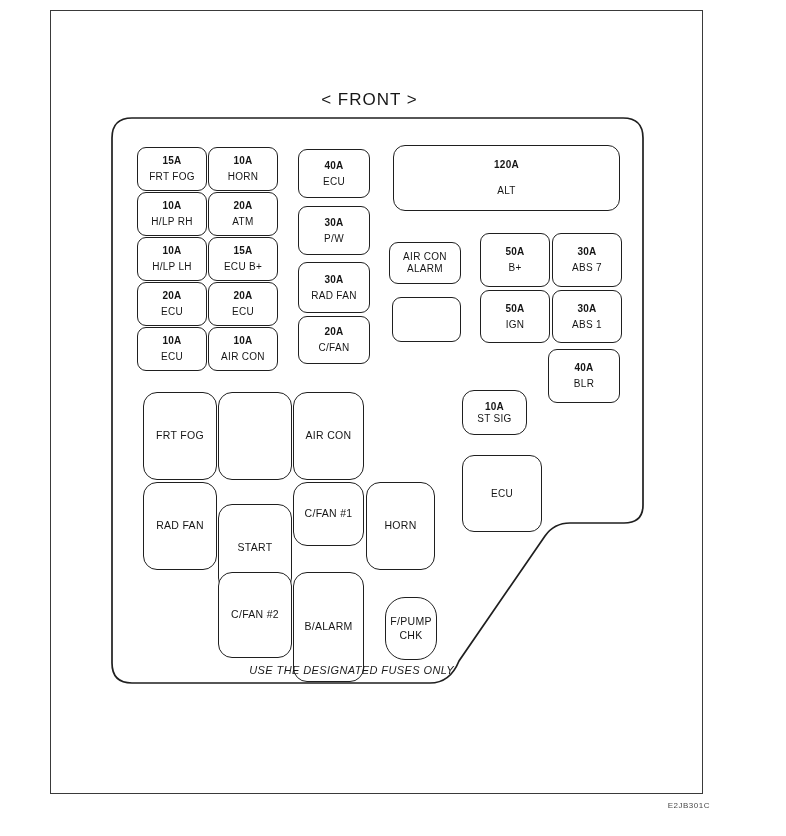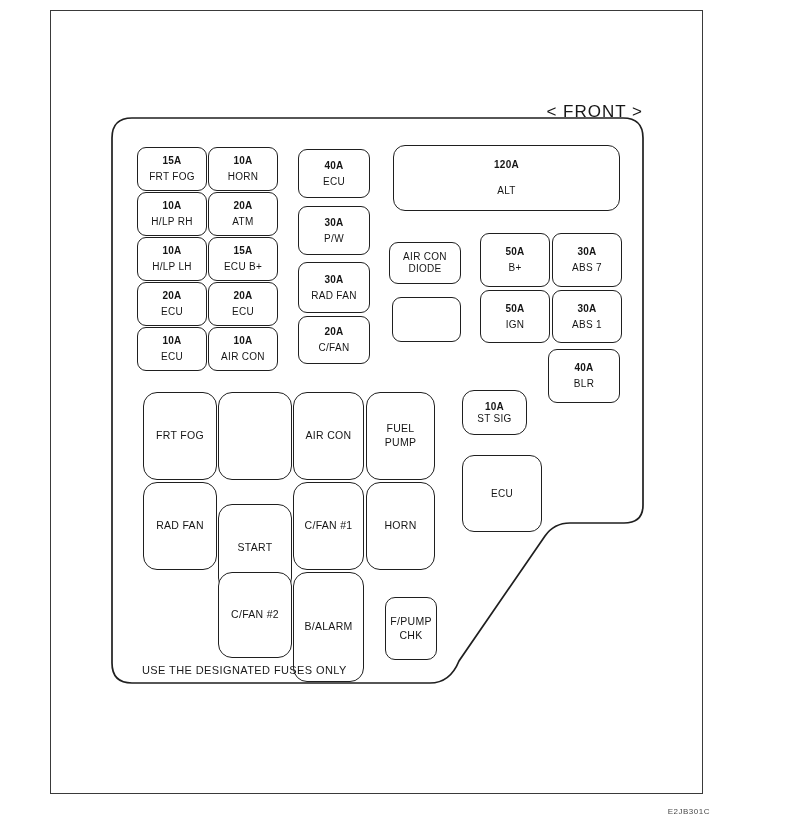--- a/index.html
+++ b/index.html
@@ -6,48 +6,48 @@
   #stage{
     position:relative;width:786px;height:836px;background:#fff;
     font-family:"Liberation Sans", sans-serif;color:#151515;overflow:hidden;
   }
   .abs{position:absolute;}
   #page-border{
     left:50px;top:10px;width:651px;height:782px;
     border:1px solid #3a3a3a;background:#fff;
   }
   #diagram-title{
-    left:112px;top:90px;width:531px;text-align:right;
-    font-size:17px;letter-spacing:1px;color:#161616;margin-top:12px;
+    left:104px;top:90px;width:531px;text-align:center;
+    font-size:17px;letter-spacing:1px;color:#161616;
   }
   #outline-svg{left:0;top:0;width:786px;height:836px;pointer-events:none;}
   .fuse{
     position:absolute;border:1.6px solid #1f1f1f;border-radius:9px;background:#fff;
     display:flex;flex-direction:column;align-items:center;justify-content:center;
     gap:6px;text-align:center;box-sizing:border-box;
   }
   .amp{font-weight:bold;font-size:10px;letter-spacing:.3px;line-height:1;}
   .lbl{font-size:10px;letter-spacing:.3px;line-height:1;}
   .tight{gap:2px;}
   .relay{
     position:absolute;border:1.6px solid #1f1f1f;border-radius:14px;background:#fff;
     display:flex;flex-direction:column;align-items:center;justify-content:center;
     font-size:10.5px;letter-spacing:.3px;line-height:1.3;text-align:center;box-sizing:border-box;
   }
   #alt-fuse{border-radius:12px;gap:16px;}
   #ecu-box{border-radius:12px;}
   #fuse-st-sig{border-radius:12px;}
-  #relay-fpump-chk{border-radius:10px;}
+  #relay-fpump-chk{border-radius:20px;}
   #usage-note{
-    left:142px;top:664px;width:312px;text-align:left;
-    font-size:11px;letter-spacing:.4px;color:#1a1a1a;
+    left:142px;top:664px;width:312px;text-align:right;
+    font-size:11px;letter-spacing:.4px;color:#1a1a1a;font-style:italic;
   }
   #figure-code{
     left:640px;top:801px;width:70px;text-align:right;
-    font-size:8px;letter-spacing:.5px;color:#4a4a4a;margin-top:6px;
+    font-size:8px;letter-spacing:.5px;color:#4a4a4a;
   }
 </style>
 </head>
 <body>
 
 <div id="stage">
 
   <div id="page-border" class="abs"></div>
 
   <div id="diagram-title" class="abs">&lt; FRONT &gt;</div>
@@ -114,21 +114,21 @@
     <span class="lbl">C/FAN</span>
   </div>
 
   <div class="fuse" id="alt-fuse" style="left:393px;top:145px;width:227px;height:66px">
     <span class="amp">120A</span>
     <span class="lbl">ALT</span>
   </div>
 
   <div class="fuse tight" style="left:389px;top:242px;width:72px;height:42px">
     <span class="lbl">AIR CON</span>
-    <span class="lbl">DIODE</span>
+    <span class="lbl">ALARM</span>
   </div>
   <div class="fuse" style="left:392px;top:297px;width:69px;height:45px"></div>
 
   <div class="fuse" style="left:480px;top:233px;width:70px;height:54px">
     <span class="amp">50A</span>
     <span class="lbl">B+</span>
   </div>
   <div class="fuse" style="left:552px;top:233px;width:70px;height:54px">
     <span class="amp">30A</span>
     <span class="lbl">ABS 7</span>
@@ -153,32 +153,28 @@
     <span class="lbl">ECU</span>
   </div>
 
   <div class="relay" style="left:143px;top:392px;width:74px;height:88px">
     <span>FRT FOG</span>
   </div>
   <div class="relay" style="left:218px;top:392px;width:74px;height:88px"></div>
   <div class="relay" style="left:293px;top:392px;width:71px;height:88px">
     <span>AIR CON</span>
   </div>
-  <div class="relay" style="left:366px;top:392px;width:69px;height:88px">
-    <span>FUEL</span>
-    <span>PUMP</span>
-  </div>
 
   <div class="relay" style="left:143px;top:482px;width:74px;height:88px">
     <span>RAD FAN</span>
   </div>
   <div class="relay" style="left:218px;top:504px;width:74px;height:88px">
     <span>START</span>
   </div>
-  <div class="relay" style="left:293px;top:482px;width:71px;height:88px">
+  <div class="relay" style="left:293px;top:482px;width:71px;height:64px">
     <span>C/FAN #1</span>
   </div>
   <div class="relay" style="left:366px;top:482px;width:69px;height:88px">
     <span>HORN</span>
   </div>
 
   <div class="relay" style="left:218px;top:572px;width:74px;height:86px">
     <span>C/FAN #2</span>
   </div>
   <div class="relay" style="left:293px;top:572px;width:71px;height:110px">

